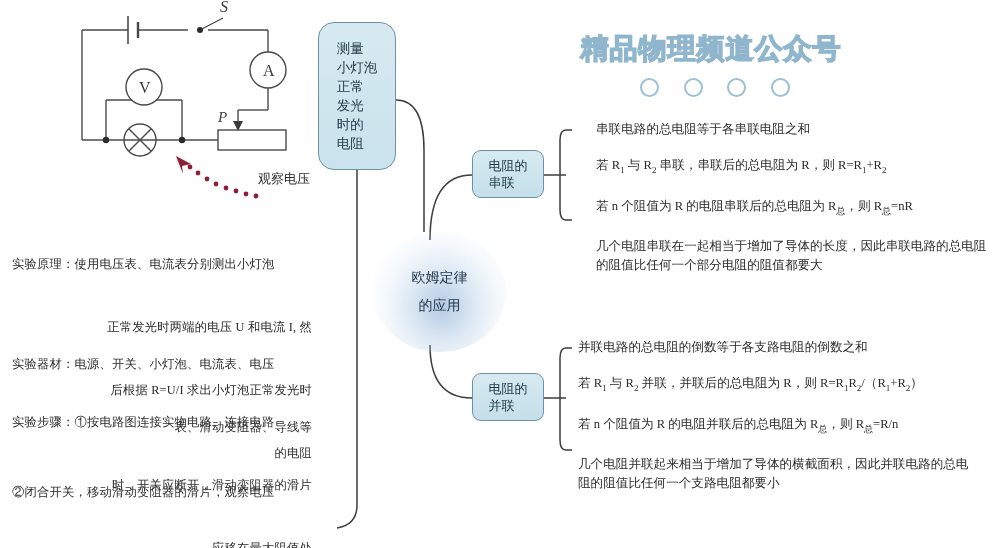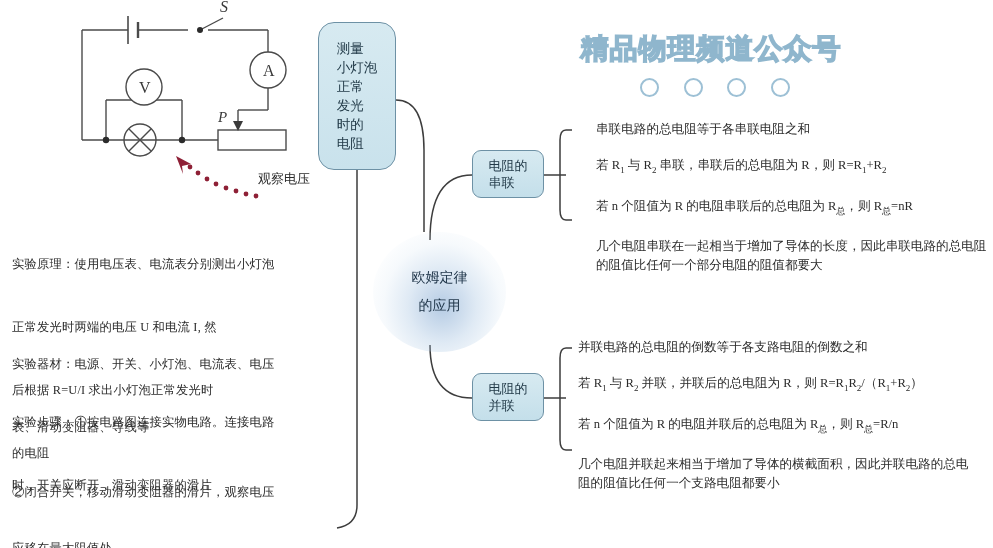--- a/index.html
+++ b/index.html
@@ -23,21 +23,21 @@
   
   .exp-block {
     position: absolute;
     color: #2b2b2b;
     font-size: 12.3px;
     line-height: 21px;
     letter-spacing: .2px;
     white-space: pre;
   }
   .exp-line { display: block; }
-  .ta-r { }
+  .ta-r { text-align: right; }
 
   
   .node {
     position: absolute;
     box-sizing: border-box;
     background: #cde4ec;
     border: 1.4px solid #6d91a5;
     color: #233b49;
     display: flex;
     align-items: center;

